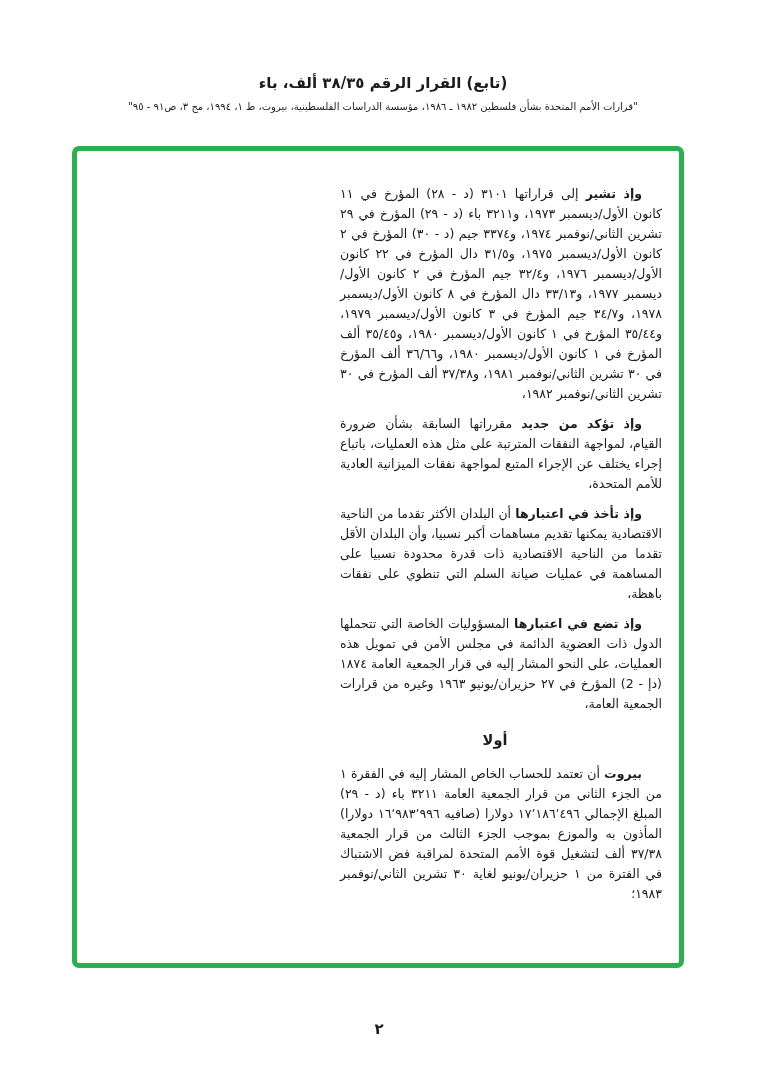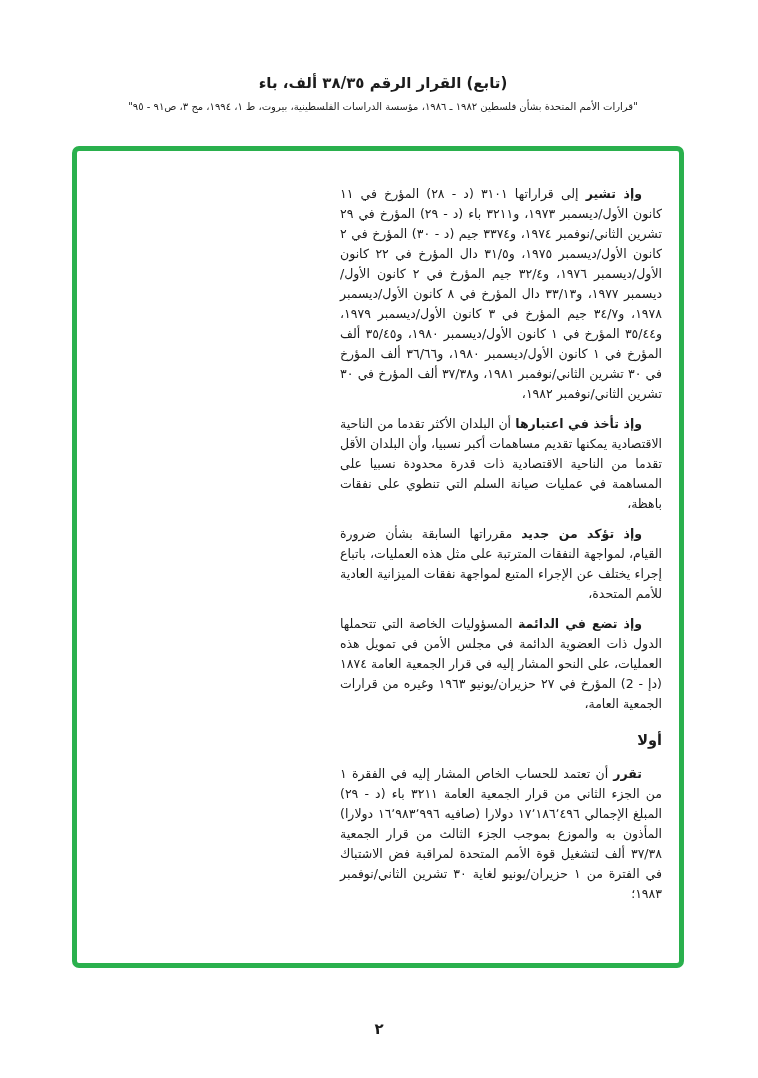--- a/index.html
+++ b/index.html
@@ -55,20 +55,21 @@
     line-height: 20px;
     color: var(--ink, #1b1b1b);
   }
   .para {
     margin: 0 0 10px 12px;
     text-indent: 20px;
   }
   .para:last-child { margin-bottom: 0; }
   .lead { font-weight: bold; }
   .section-heading {
+    text-align: center;
     font-weight: bold;
     font-size: 14.5px;
     margin: 16px 0 14px 0;
     text-indent: 0;
   }
   .page-number {
     position: absolute;
     top: 1020px;
     left: 0;
     width: 100%;
@@ -91,38 +92,38 @@
   <div class="frame"></div>
 
   <main class="text-col">
 
     <p class="para">
       <span class="lead">وإذ تشير</span>
       <span>إلى قراراتها ٣١٠١ (د - ٢٨) المؤرخ في ١١ كانون الأول/ديسمبر ١٩٧٣، و٣٢١١ باء (د - ٢٩) المؤرخ في ٢٩ تشرين الثاني/نوفمبر ١٩٧٤، و٣٣٧٤ جيم (د - ٣٠) المؤرخ في ٢ كانون الأول/ديسمبر ١٩٧٥، و٣١/٥ دال المؤرخ في ٢٢ كانون الأول/ديسمبر ١٩٧٦، و٣٢/٤ جيم المؤرخ في ٢ كانون الأول/ديسمبر ١٩٧٧، و٣٣/١٣ دال المؤرخ في ٨ كانون الأول/ديسمبر ١٩٧٨، و٣٤/٧ جيم المؤرخ في ٣ كانون الأول/ديسمبر ١٩٧٩، و٣٥/٤٤ المؤرخ في ١ كانون الأول/ديسمبر ١٩٨٠، و٣٥/٤٥ ألف المؤرخ في ١ كانون الأول/ديسمبر ١٩٨٠، و٣٦/٦٦ ألف المؤرخ في ٣٠ تشرين الثاني/نوفمبر ١٩٨١، و٣٧/٣٨ ألف المؤرخ في ٣٠ تشرين الثاني/نوفمبر ١٩٨٢،</span>
     </p>
 
     <p class="para">
+      <span class="lead">وإذ تؤكد من جديد</span>
+      <span>مقرراتها السابقة بشأن ضرورة القيام، لمواجهة النفقات المترتبة على مثل هذه العمليات، باتباع إجراء يختلف عن الإجراء المتبع لمواجهة نفقات الميزانية العادية للأمم المتحدة،</span>
+    </p>
+
+    <p class="para">
       <span class="lead">وإذ تأخذ في اعتبارها</span>
       <span>أن البلدان الأكثر تقدما من الناحية الاقتصادية يمكنها تقديم مساهمات أكبر نسبيا، وأن البلدان الأقل تقدما من الناحية الاقتصادية ذات قدرة محدودة نسبيا على المساهمة في عمليات صيانة السلم التي تنطوي على نفقات باهظة،</span>
     </p>
 
     <p class="para">
-      <span class="lead">وإذ تؤكد من جديد</span>
-      <span>مقرراتها السابقة بشأن ضرورة القيام، لمواجهة النفقات المترتبة على مثل هذه العمليات، باتباع إجراء يختلف عن الإجراء المتبع لمواجهة نفقات الميزانية العادية للأمم المتحدة،</span>
-    </p>
-
-    <p class="para">
-      <span class="lead">وإذ تضع في الدائمة</span>
+      <span class="lead">وإذ تضع في اعتبارها</span>
       <span>المسؤوليات الخاصة التي تتحملها الدول ذات العضوية الدائمة في مجلس الأمن في تمويل هذه العمليات، على النحو المشار إليه في قرار الجمعية العامة ١٨٧٤ (دإ - 2) المؤرخ في ٢٧ حزيران/يونيو ١٩٦٣ وغيره من قرارات الجمعية العامة،</span>
     </p>
 
     <h2 class="section-heading">أولا</h2>
 
     <p class="para">
-      <span class="lead">تقرر</span>
+      <span class="lead">بيروت</span>
       <span>أن تعتمد للحساب الخاص المشار إليه في الفقرة ١ من الجزء الثاني من قرار الجمعية العامة ٣٢١١ باء (د - ٢٩) المبلغ الإجمالي ١٧٬١٨٦٬٤٩٦ دولارا (صافيه ١٦٬٩٨٣٬٩٩٦ دولارا) المأذون به والموزع بموجب الجزء الثالث من قرار الجمعية ٣٧/٣٨ ألف لتشغيل قوة الأمم المتحدة لمراقبة فض الاشتباك في الفترة من ١ حزيران/يونيو لغاية ٣٠ تشرين الثاني/نوفمبر ١٩٨٣؛</span>
     </p>
 
   </main>
 
   <footer class="page-number">٢</footer>
 
 </div>
 
 </body></html>

